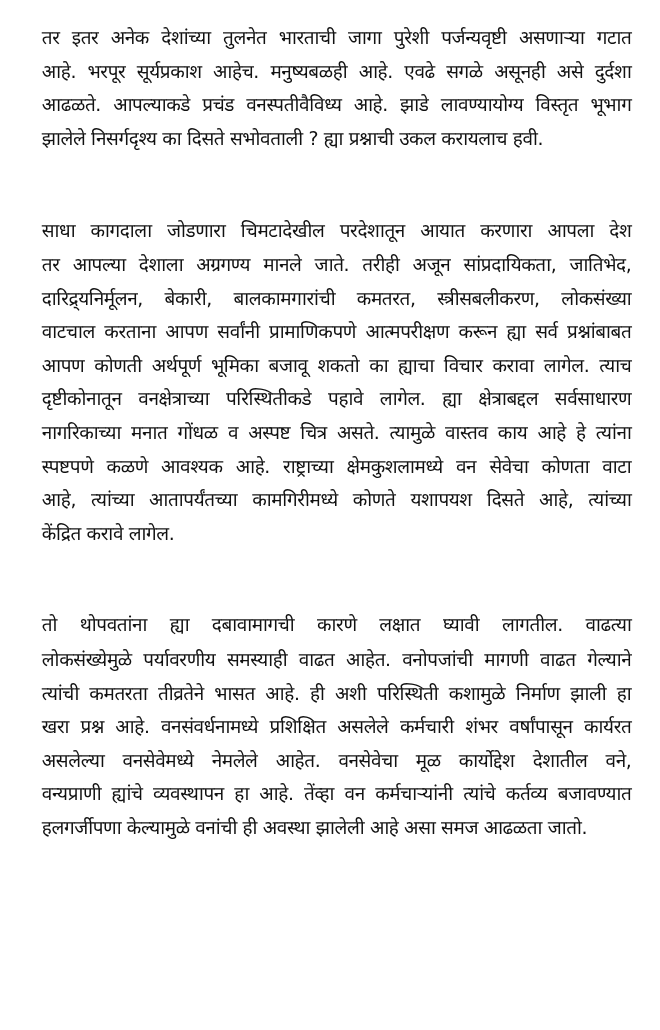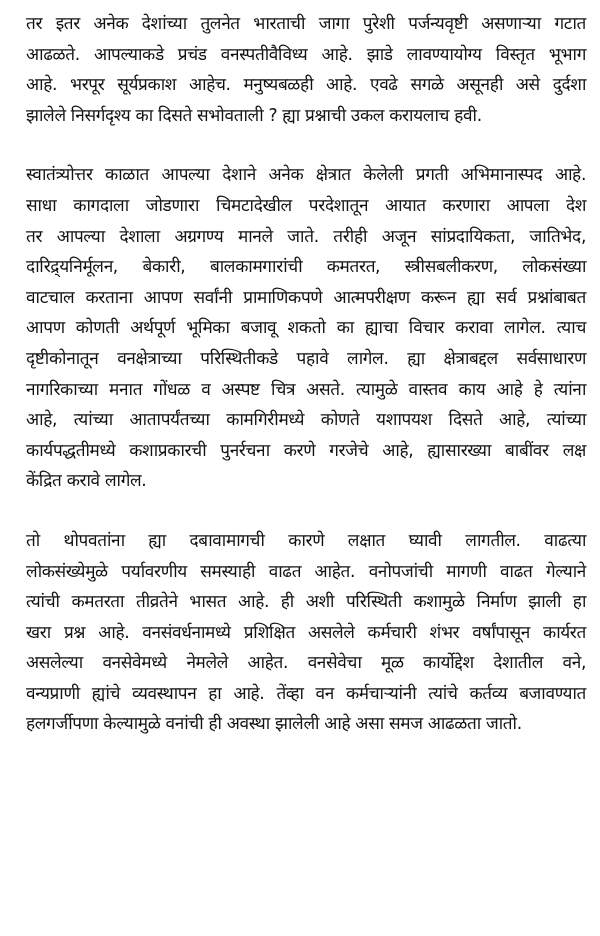--- a/index.html
+++ b/index.html
@@ -15,21 +15,21 @@
       font-family: "DejaVu Sans", "Liberation Sans", sans-serif;
       color: #111111;
     }
     .page {
       position: absolute;
       left: 26px;
       top: 8px;
       width: 560px;
     }
     .para {
-      margin: 0;
+      margin: 12px;
     }
     .line {
       display: block;
       height: 30.6px;
       line-height: 30.6px;
       font-size: 17.2px;
       white-space: nowrap;
       text-align: justify;
       text-align-last: justify;
       letter-spacing: -0.35px;
@@ -42,38 +42,37 @@
     .gap-1 { height: 29px; }
     .gap-2 { height: 29px; }
   </style>
 </head>
 <body>
 
 <div class="page">
 
   <div class="para">
     <span class="line">तर इतर अनेक देशांच्या तुलनेत भारताची जागा पुरेशी पर्जन्यवृष्टी असणाऱ्या गटात</span>
+    <span class="line">आहे. भरपूर सूर्यप्रकाश आहेच. मनुष्यबळही आहे. एवढे सगळे असूनही असे दुर्दशा</span>
     <span class="line">आढळते. आपल्याकडे प्रचंड वनस्पतीवैविध्य आहे. झाडे लावण्यायोग्य विस्तृत भूभाग</span>
-    <span class="line">आहे. भरपूर सूर्यप्रकाश आहेच. मनुष्यबळही आहे. एवढे सगळे असूनही असे दुर्दशा</span>
     <span class="line last">झालेले निसर्गदृश्य का दिसते सभोवताली ? ह्या प्रश्नाची उकल करायलाच हवी.</span>
   </div>
 
   <div class="gap-1"></div>
 
   <div class="para">
-    <span class="line">स्वातंत्र्योत्तर काळात आपल्या देशाने अनेक क्षेत्रात केलेली प्रगती अभिमानास्पद आहे.</span>
     <span class="line">साधा कागदाला जोडणारा चिमटादेखील परदेशातून आयात करणारा आपला देश</span>
     <span class="line">तर आपल्या देशाला अग्रगण्य मानले जाते. तरीही अजून सांप्रदायिकता, जातिभेद,</span>
     <span class="line">दारिद्र्यनिर्मूलन, बेकारी, बालकामगारांची कमतरत, स्त्रीसबलीकरण, लोकसंख्या</span>
     <span class="line">वाटचाल करताना आपण सर्वांनी प्रामाणिकपणे आत्मपरीक्षण करून ह्या सर्व प्रश्नांबाबत</span>
     <span class="line">आपण कोणती अर्थपूर्ण भूमिका बजावू शकतो का ह्याचा विचार करावा लागेल. त्याच</span>
     <span class="line">दृष्टीकोनातून वनक्षेत्राच्या परिस्थितीकडे पहावे लागेल. ह्या क्षेत्राबद्दल सर्वसाधारण</span>
     <span class="line">नागरिकाच्या मनात गोंधळ व अस्पष्ट चित्र असते. त्यामुळे वास्तव काय आहे हे त्यांना</span>
+    <span class="line">स्पष्टपणे कळणे आवश्यक आहे. राष्ट्राच्या क्षेमकुशलामध्ये वन सेवेचा कोणता वाटा</span>
     <span class="line">आहे, त्यांच्या आतापर्यंतच्या कामगिरीमध्ये कोणते यशापयश दिसते आहे, त्यांच्या</span>
-    <span class="line">कार्यपद्धतीमध्ये कशाप्रकारची पुनर्रचना करणे गरजेचे आहे, ह्यासारख्या बाबींवर लक्ष</span>
     <span class="line last">केंद्रित करावे लागेल.</span>
   </div>
 
   <div class="gap-2"></div>
 
   <div class="para">
     <span class="line">तो थोपवतांना ह्या दबावामागची कारणे लक्षात घ्यावी लागतील. वाढत्या</span>
     <span class="line">लोकसंख्येमुळे पर्यावरणीय समस्याही वाढत आहेत. वनोपजांची मागणी वाढत गेल्याने</span>
     <span class="line">त्यांची कमतरता तीव्रतेने भासत आहे. ही अशी परिस्थिती कशामुळे निर्माण झाली हा</span>
     <span class="line">खरा प्रश्न आहे. वनसंवर्धनामध्ये प्रशिक्षित असलेले कर्मचारी शंभर वर्षांपासून कार्यरत</span>

